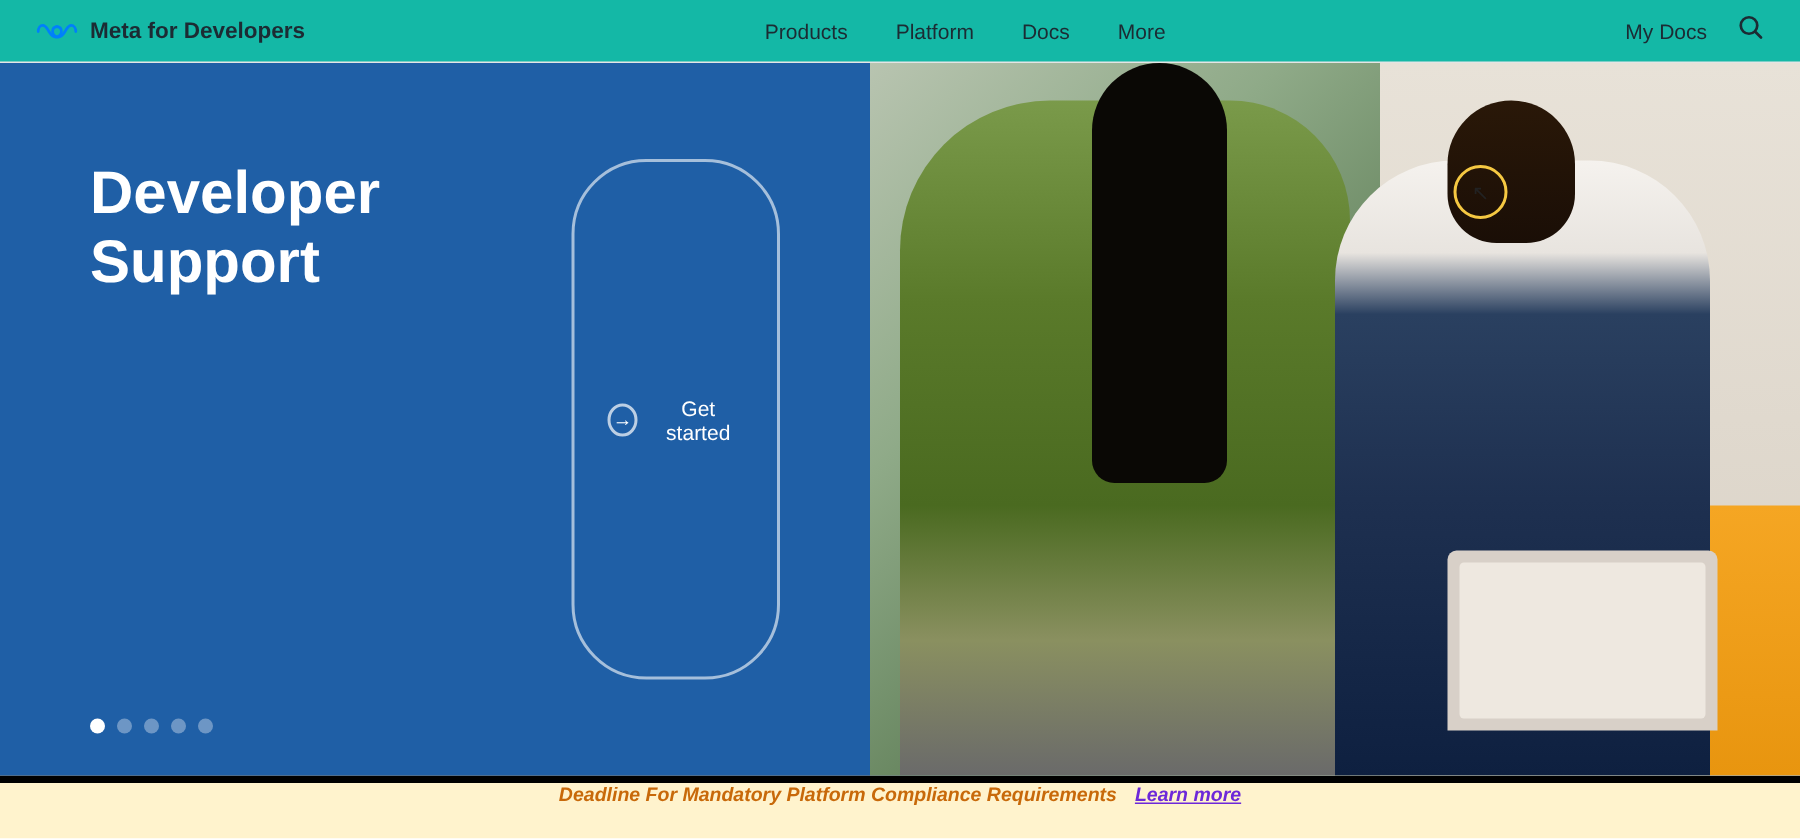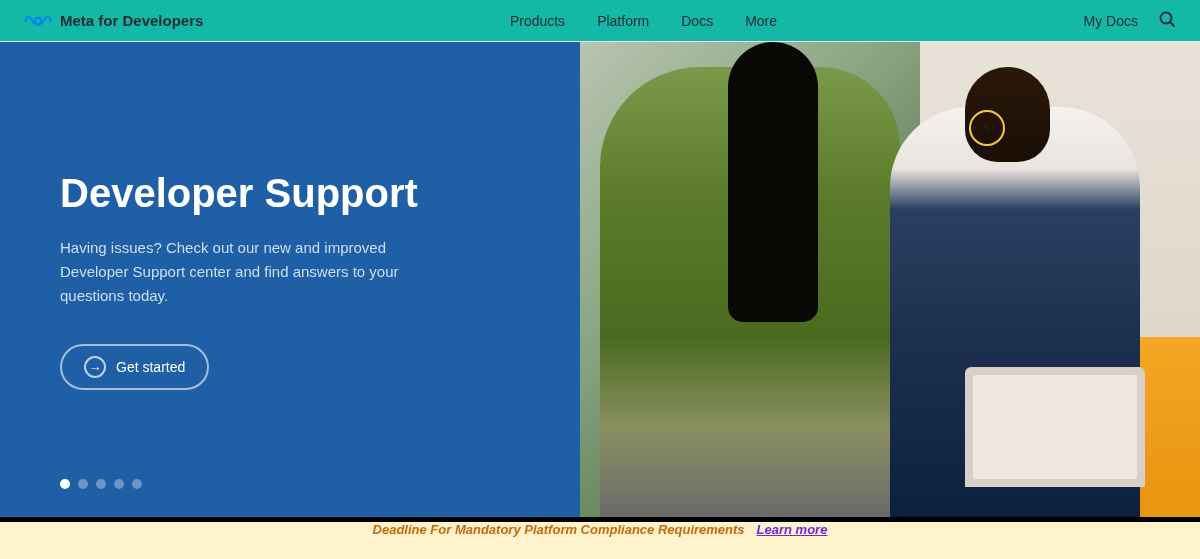--- a/index.html
+++ b/index.html
@@ -18,21 +18,21 @@
     .nav-link { font-size: 14px; color: #1c2b33; text-decoration: none; cursor: pointer; }
     .nav-right { display: flex; align-items: center; gap: 20px; }
     .nav-myapps { font-size: 14px; color: #1c2b33; font-weight: 500; cursor: pointer; }
     .nav-search { cursor: pointer; color: #1c2b33; }
 
     
     .hero { display: flex; height: 475px; width: 1200px; }
 
     
     .hero-left {
-      width: 580px; background: #1f5fa6; display: flex; flex-direction: column;
+      width: 580px; background: #1f5fa6; display: flex; flex-direction: row;
       justify-content: center; padding: 64px 60px; position: relative;
     }
     .hero-title { font-size: 40px; font-weight: 700; color: #fff; margin-bottom: 20px; line-height: 1.15; }
     .hero-subtitle { font-size: 15px; color: #d0dff0; line-height: 1.6; margin-bottom: 36px; max-width: 360px; }
     .hero-btn {
       display: inline-flex; align-items: center; gap: 10px;
       border: 2px solid rgba(255,255,255,0.6); border-radius: 50px;
       padding: 10px 22px; color: #fff; font-size: 14px; font-weight: 500;
       cursor: pointer; width: fit-content; background: transparent;
     }
@@ -113,21 +113,20 @@
         <line x1="12.5" y1="12.5" x2="16" y2="16" stroke="#1c2b33" stroke-width="1.8" stroke-linecap="round"></line>
       </svg>
     </span>
   </div>
 </nav>
 
 <div class="hero">
 
   <div class="hero-left">
     <h1 class="hero-title">Developer Support</h1>
-    <p class="hero-subtitle">Having issues? Check out our new and improved Developer Support center and find answers to your questions today.</p>
     <button class="hero-btn">
       <span class="hero-btn-arrow">→</span>
       <span>Get started</span>
     </button>
 
     <div class="hero-dots">
       <div class="dot active"></div>
       <div class="dot"></div>
       <div class="dot"></div>
       <div class="dot"></div>

